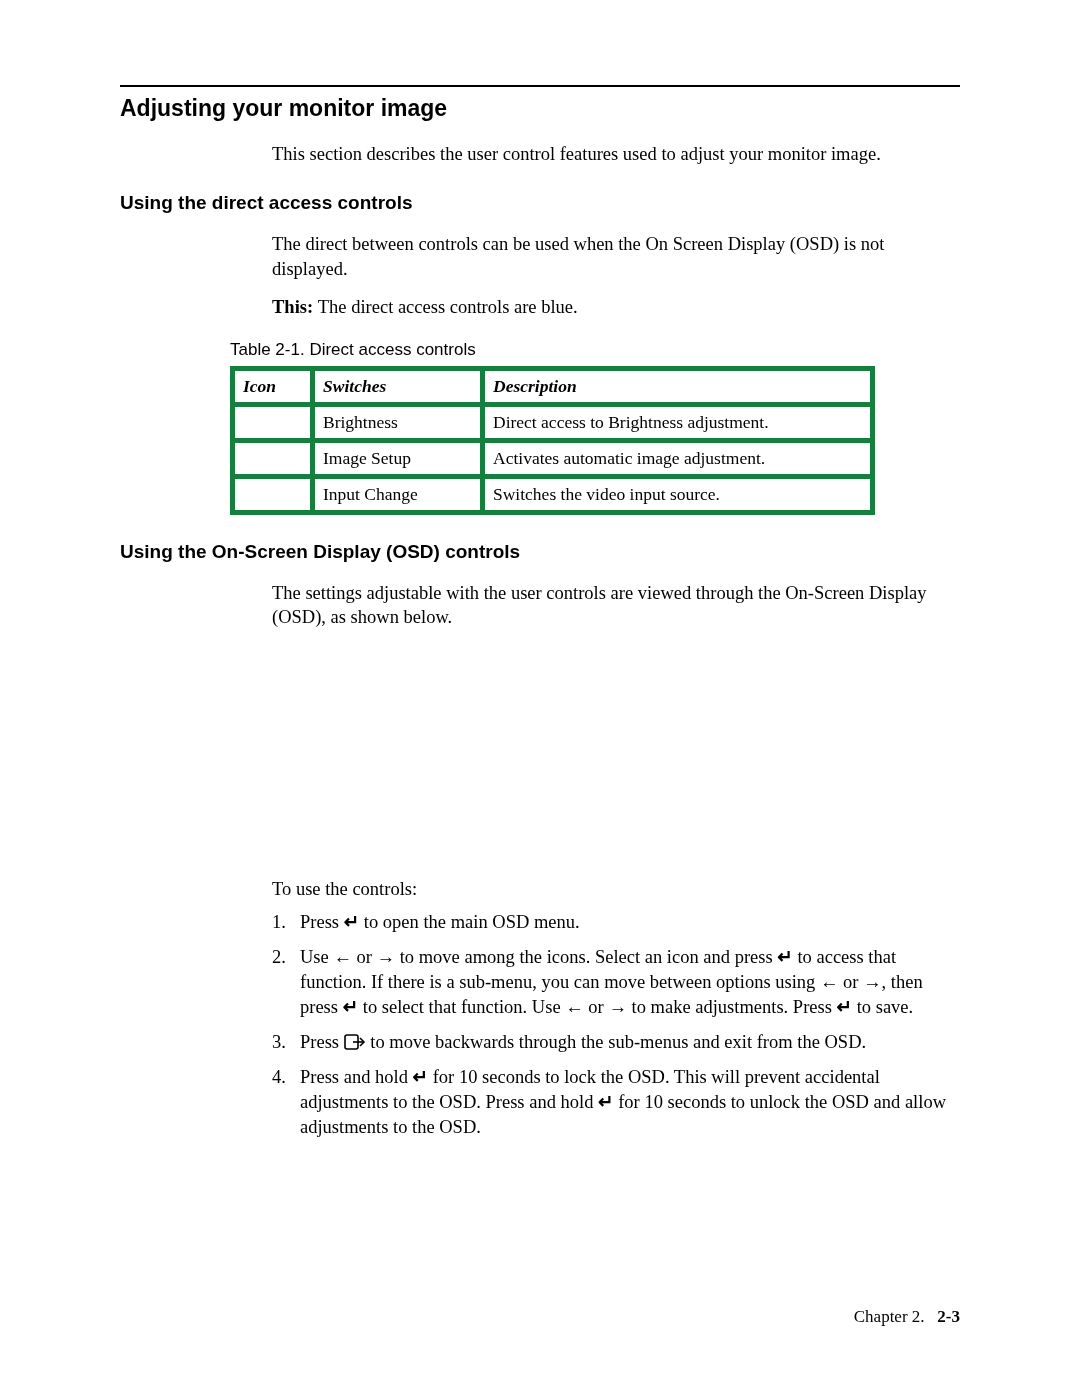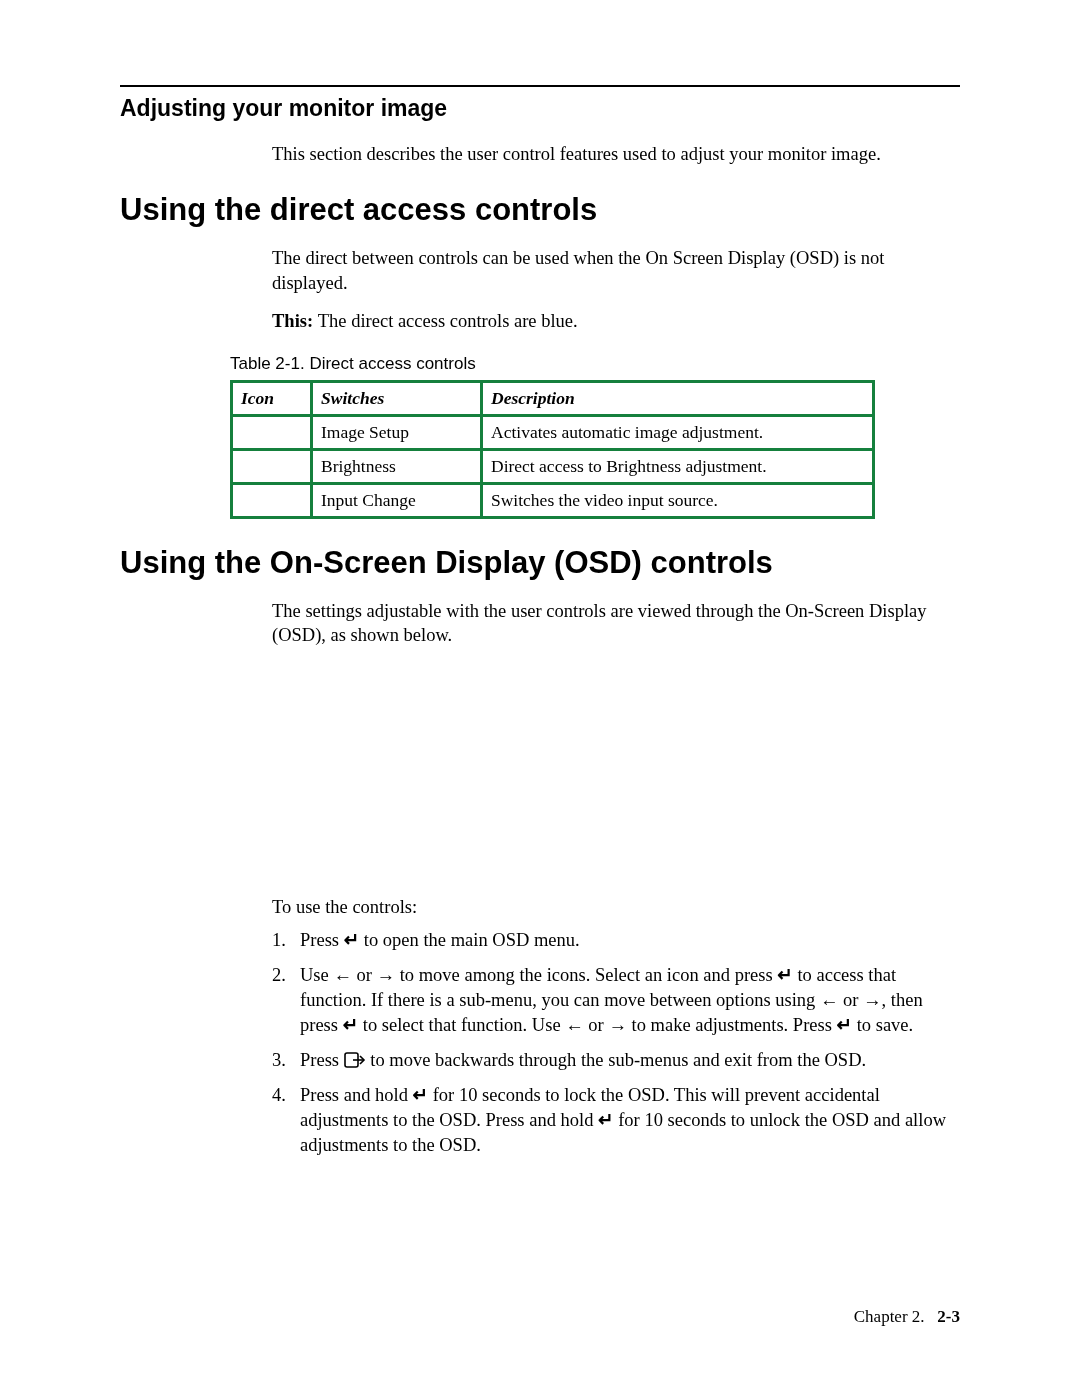--- a/index.html
+++ b/index.html
@@ -22,21 +22,21 @@
       margin-bottom: 8px;
     }
     .h1 {
       font-family: Arial, Helvetica, sans-serif;
       font-size: 23px;
       font-weight: bold;
       margin-bottom: 20px;
     }
     .h2 {
       font-family: Arial, Helvetica, sans-serif;
-      font-size: 31px;
+      font-size: 19px;
       font-weight: bold;
       margin-top: 26px;
       margin-bottom: 18px;
     }
     .body-text {
       font-size: 18.5px;
       line-height: 1.32;
       margin-left: 152px;
       margin-bottom: 14px;
     }
@@ -57,21 +57,21 @@
     }
     .table-wrap {
       margin-left: 110px;
       margin-bottom: 4px;
     }
     table {
       border-collapse: collapse;
       width: 645px;
     }
     th, td {
-      border: 3px solid #15803d;
+      border: 5px solid #15803d;
       padding: 5px 8px;
       text-align: left;
       vertical-align: top;
       font-size: 17.5px;
     }
     th {
       font-weight: bold;
       font-style: italic;
       font-family: Georgia, serif;
     }
@@ -144,27 +144,27 @@
     <thead>
       <tr>
         <th class="col-icon">Icon</th>
         <th class="col-control">Switches</th>
         <th>Description</th>
       </tr>
     </thead>
     <tbody>
       <tr>
         <td class="col-icon"></td>
+        <td class="col-control">Brightness</td>
+        <td>Direct access to Brightness adjustment.</td>
+      </tr>
+      <tr>
+        <td class="col-icon"></td>
         <td class="col-control">Image Setup</td>
         <td>Activates automatic image adjustment.</td>
-      </tr>
-      <tr>
-        <td class="col-icon"></td>
-        <td class="col-control">Brightness</td>
-        <td>Direct access to Brightness adjustment.</td>
       </tr>
       <tr>
         <td class="col-icon"></td>
         <td class="col-control">Input Change</td>
         <td>Switches the video input source.</td>
       </tr>
     </tbody>
   </table>
 </div>
 

